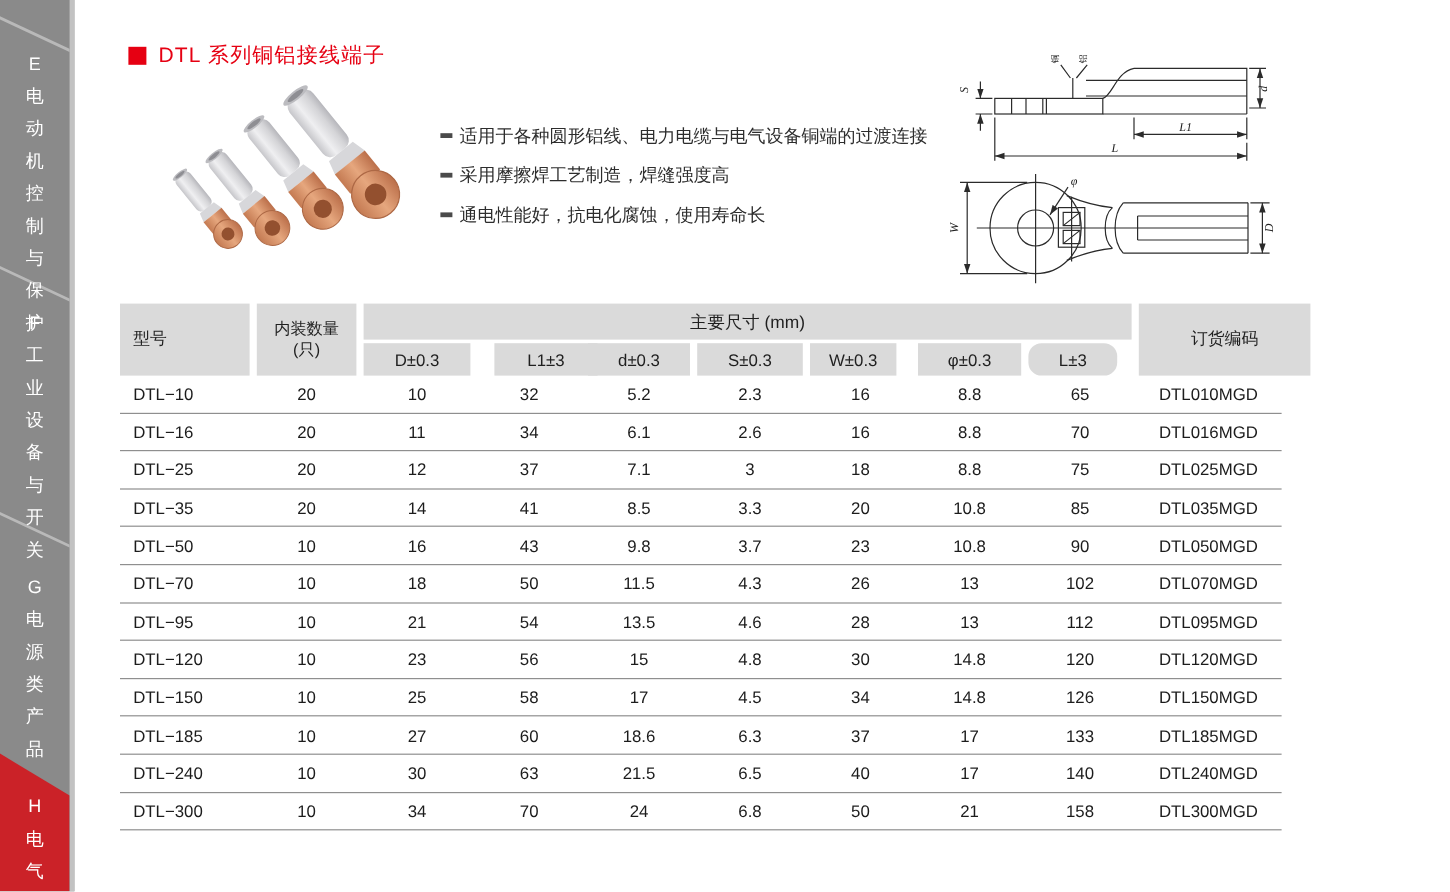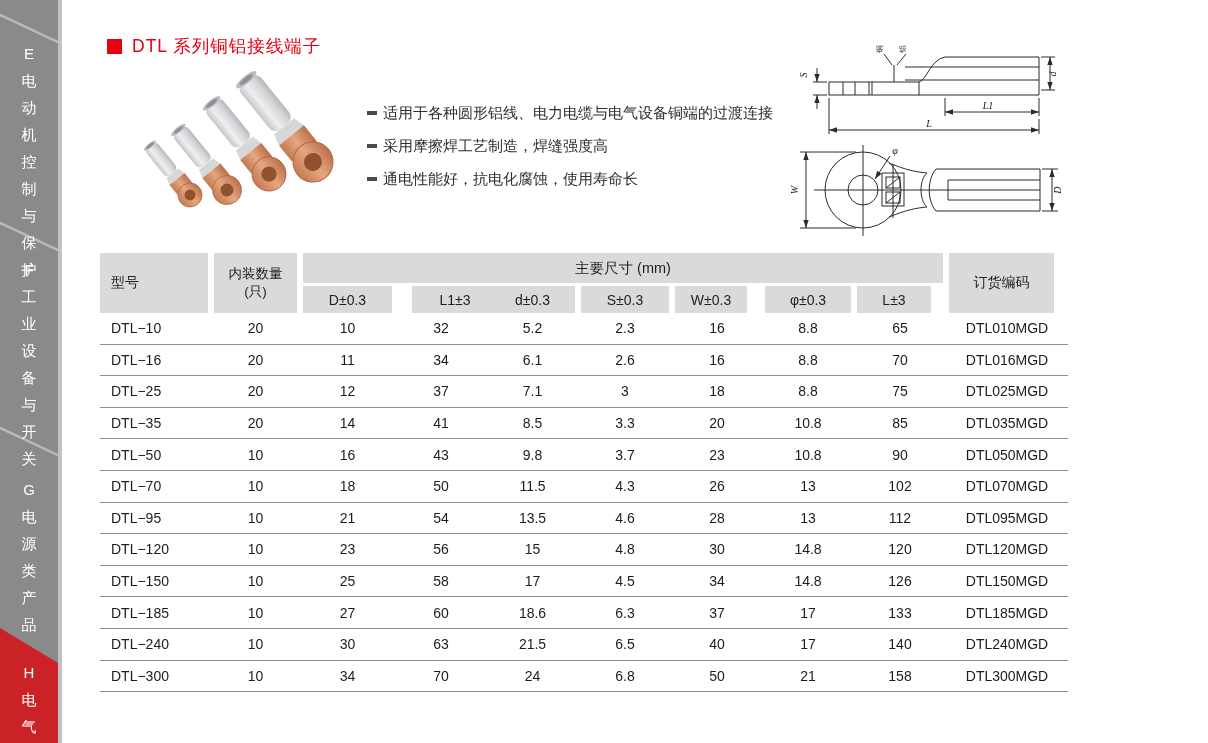--- a/index.html
+++ b/index.html
@@ -34,25 +34,25 @@
                fill:#222;text-anchor:middle;}
   .dlabel text.tiny{font-size:7.5px;font-style:normal;font-family:"Liberation Sans",sans-serif;}
   
   .tbl{position:absolute;left:100px;top:253px;width:968px;}
   .thead{position:relative;height:60px;}
   .th{position:absolute;background:#dadada;display:flex;align-items:center;justify-content:center;
       font-size:14px;color:#1f1f1f;text-align:center;}
   .th.model{left:0;top:0;width:108px;height:60px;justify-content:flex-start;padding-left:11px;box-sizing:border-box;}
   .th.qty{left:114px;top:0;width:83px;height:60px;flex-direction:column;line-height:18px;font-size:13.5px;}
   .th.dims{left:203px;top:0;width:640px;height:30px;font-size:14.5px;}
-  .th.code{left:849px;top:0;width:105px;height:60px;}
+  .th.code{left:849px;top:0;width:143px;height:60px;}
   .th.sub{top:33px;height:27px;}
   .th.s0{left:203px;width:89px;} .th.s1{left:312px;width:86px;} .th.s2{left:390px;width:85px;}
   .th.s3{left:481px;width:88px;} .th.s4{left:575px;width:72px;} .th.s5{left:665px;width:86px;}
-  .th.s6{left:757px;width:74px;}
+  .th.s6{left:757px;width:74px;border-radius:11px;}
   .tbody{position:relative;}
   .trow{display:grid;grid-template-columns:111px 89px 95px 92px 91px 94px 90px 92px 92px 122px;
         height:30.6px;border-bottom:1px solid #8f8f8f;}
   .tcell{display:flex;align-items:center;justify-content:center;font-size:14px;color:#1c1c1c;}
   .tcell.c0{justify-content:flex-start;padding-left:11px;}
 </style>
 </head>
 <body>
 
 <aside class="sidebar">

